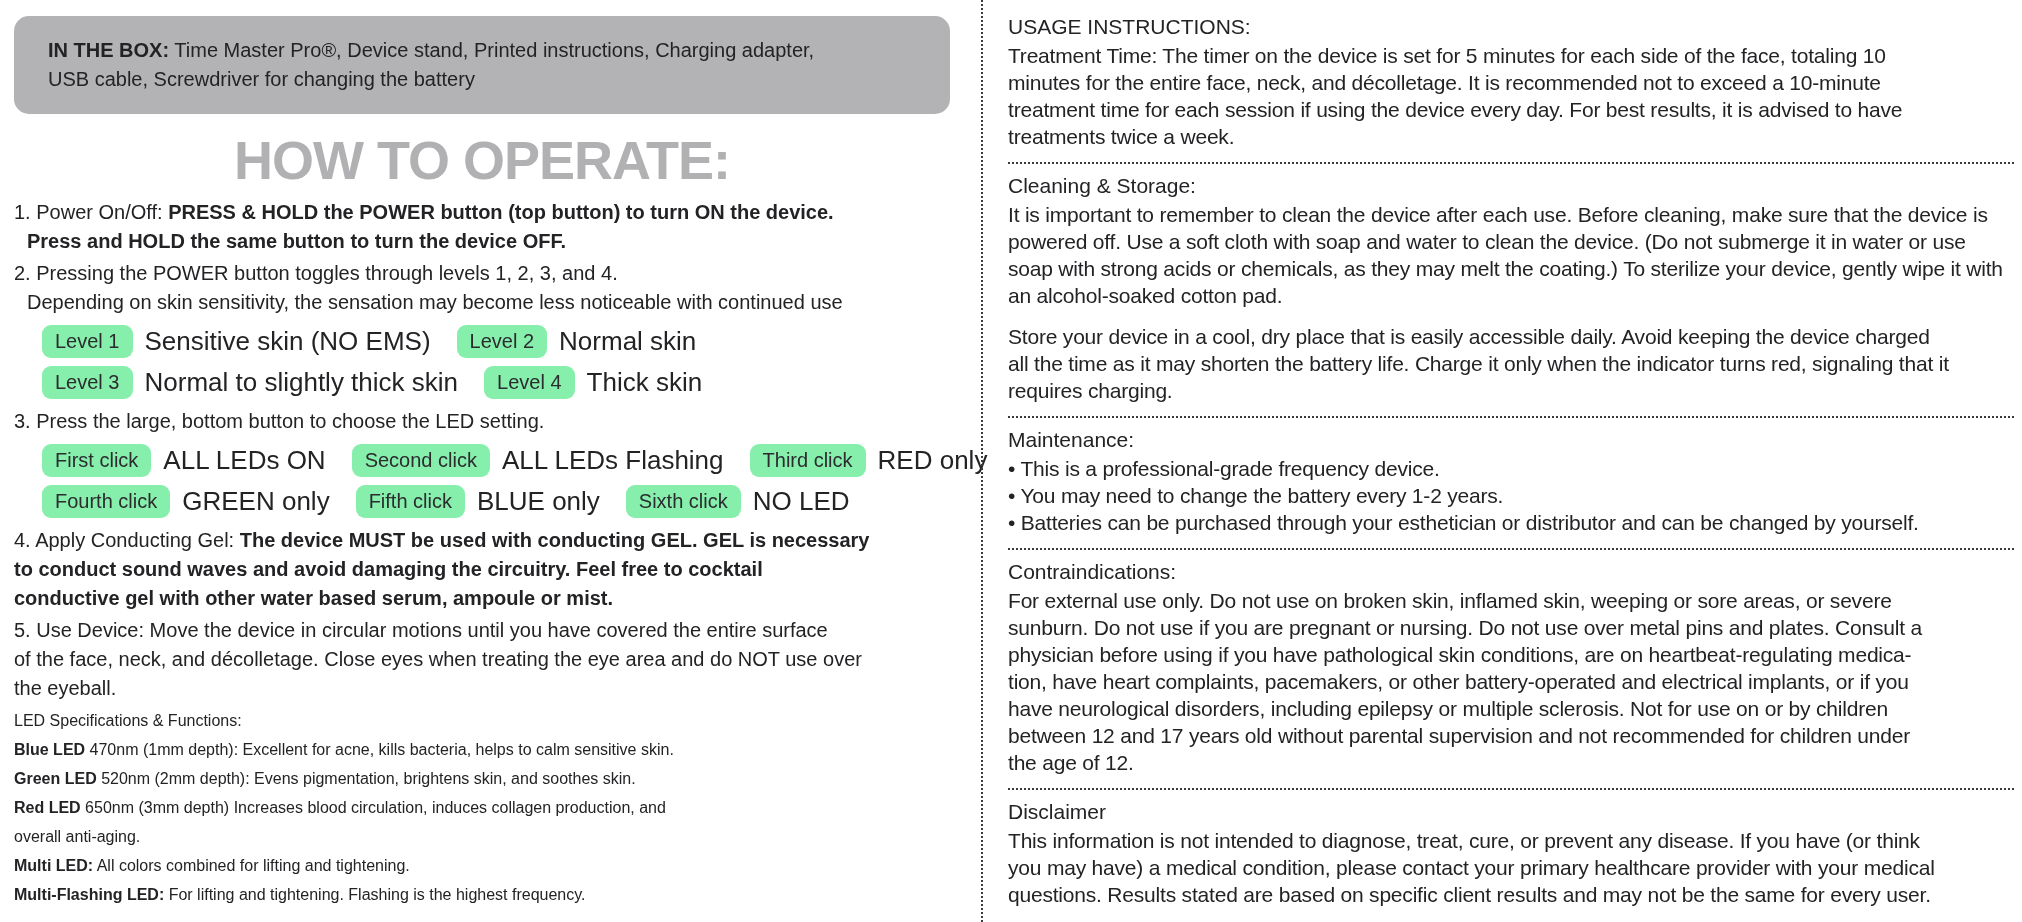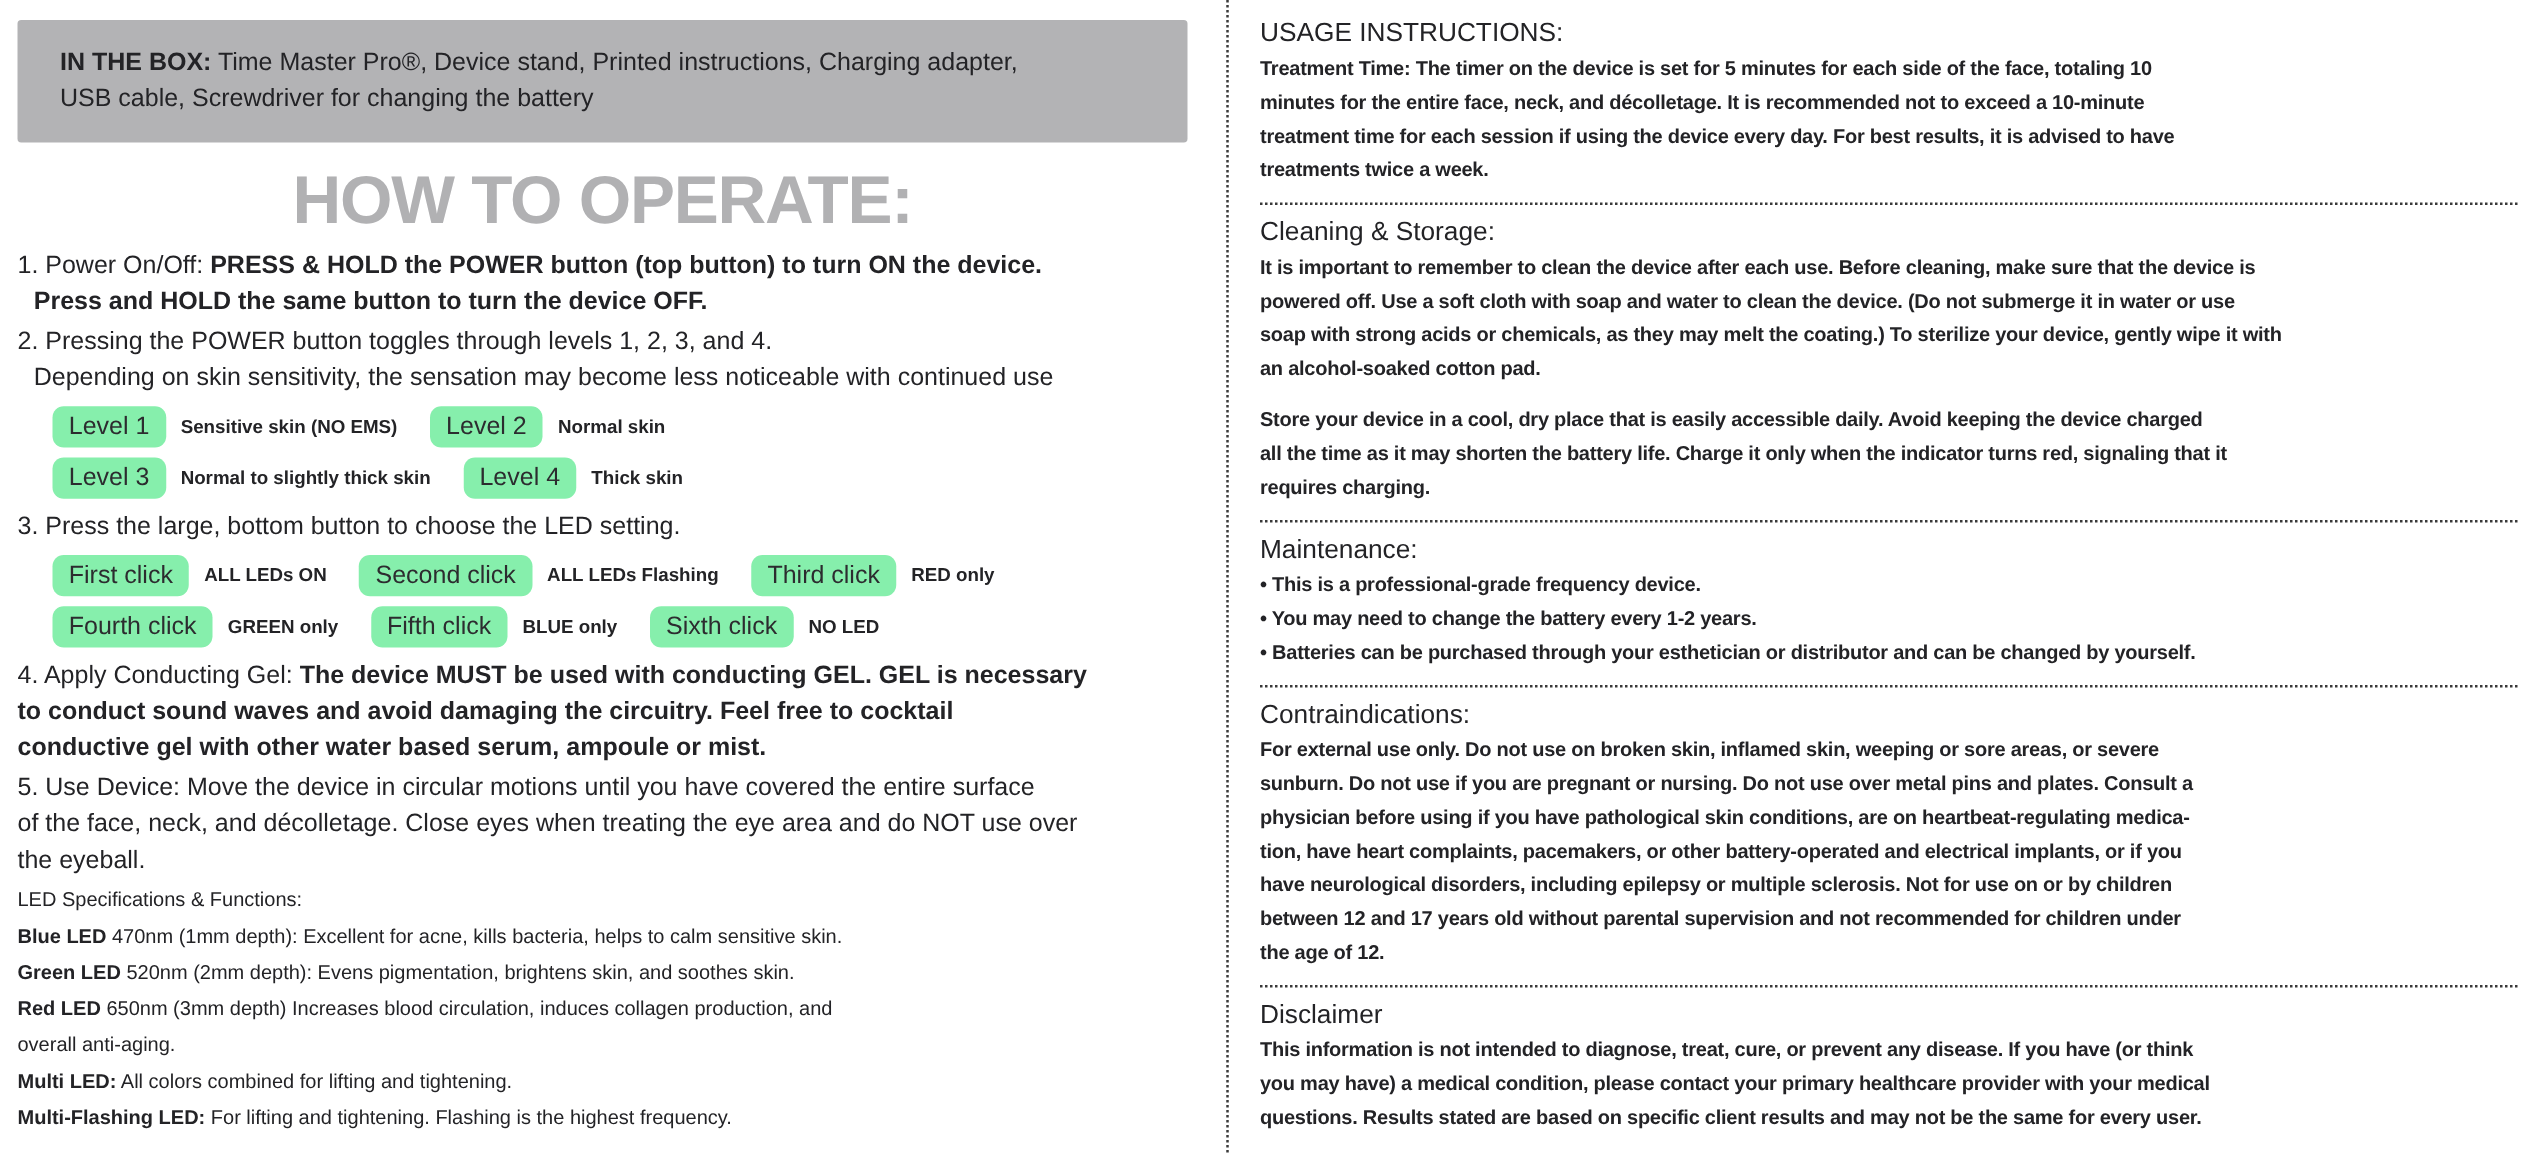--- a/index.html
+++ b/index.html
@@ -12,21 +12,21 @@
     position:relative;
     overflow:hidden;
   }
   .b { font-weight:bold; }
 
   
   .left-col { position:absolute; left:14px; top:0; width:936px; }
 
   .box {
     background:#b3b3b5;
-    border-radius:3px;
+    border-radius:15px;
     margin-top:16px;
     padding:20px 34px;
     font-size:20px; line-height:29px;
     white-space:pre;
     color:#232326;
   }
 
   h1.howto {
     font-size:54px; line-height:56px;
     font-weight:bold;
@@ -42,35 +42,35 @@
   .pill-row { display:flex; align-items:center; gap:26px; margin:8px 0 8px 28px; }
   .pair { display:flex; align-items:center; gap:12px; }
   .pill {
     background:#86efac;
     border-radius:9px;
     padding:3px 13px 4px 13px;
     font-size:20px; line-height:26px;
     color:#2c2c2f;
     white-space:nowrap;
   }
-  .pill-desc { font-weight:bold; font-size:15px; white-space:nowrap; }
+  .pill-desc { font-weight:normal; font-size:26px; white-space:nowrap; }
 
   .led-line { font-size:16px; line-height:29px; white-space:pre; }
 
   
   .divider {
     position:absolute; left:981px; top:0; height:922px; width:0;
     border-left:2px dotted #3a3a3a;
   }
 
   
   .right-col { position:absolute; left:1008px; top:8px; width:1006px; }
   .sec { padding:5px 0 9px 0; }
   .sec-title { font-size:21px; line-height:27px; font-weight:normal; margin:0 0 2px 0; white-space:pre; }
-  .sec-body { font-size:16px; line-height:27px; white-space:pre; letter-spacing:-0.2px;font-weight:bold; }
+  .sec-body { font-size:21px; line-height:27px; white-space:pre; letter-spacing:-0.2px; }
   .sec-body + .sec-body { margin-top:14px; }
   .sep { border-top:2px dotted #3a3a3a; margin:3px 0; height:0; }
 </style>
 </head>
 <body>
 
 <div class="left-col">
 
   <div class="box"><span class="b">IN THE BOX:</span><span> Time Master Pro®, Device stand, Printed instructions, Charging adapter,
 USB cable, Screwdriver for changing the battery</span></div>

